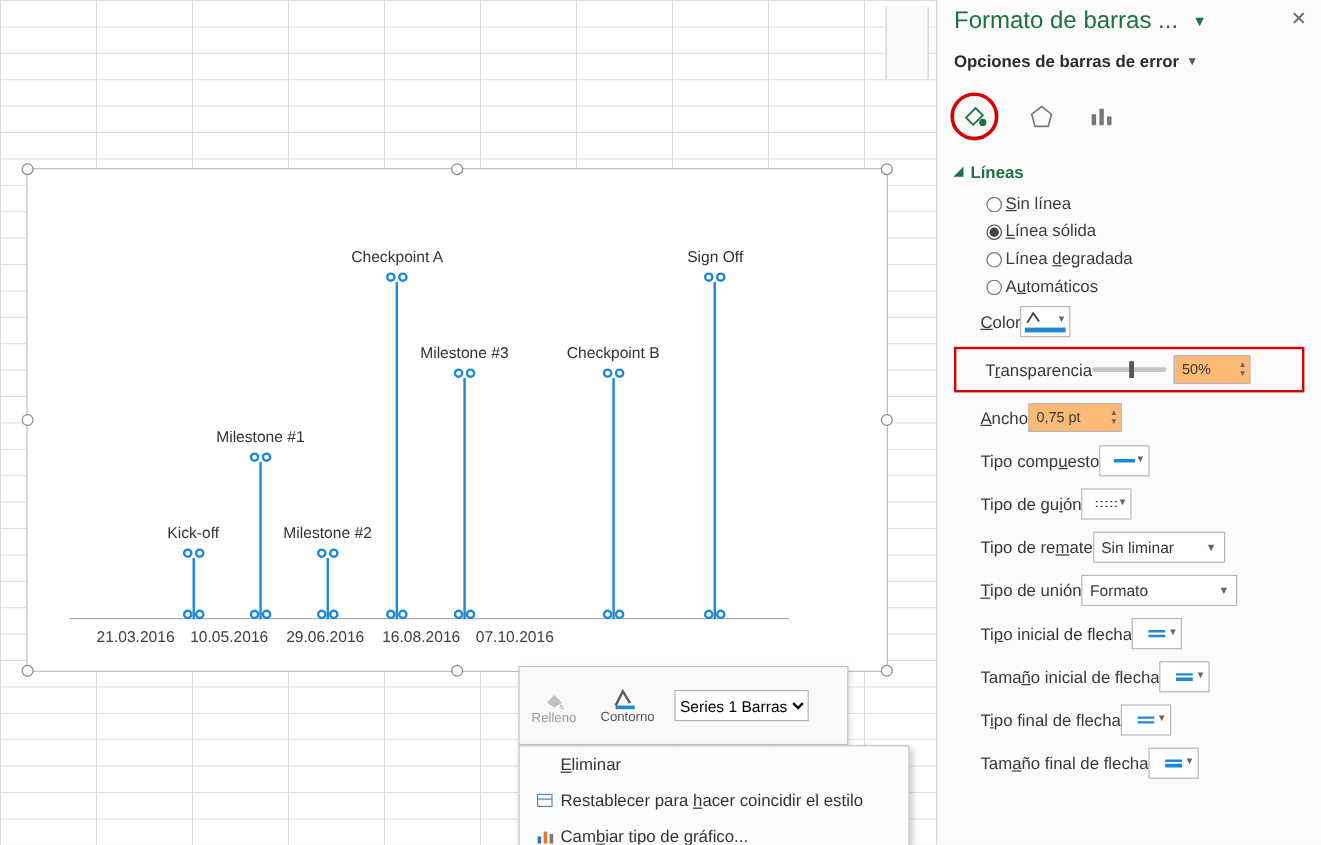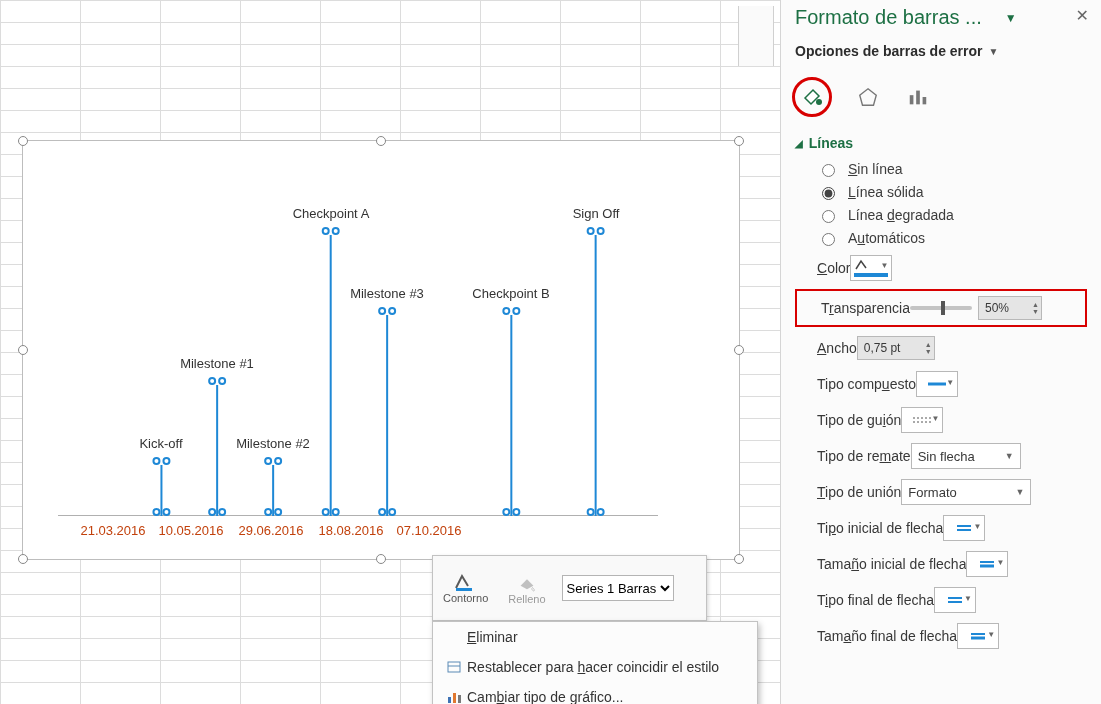--- a/index.html
+++ b/index.html
@@ -52,21 +52,21 @@
   .chart-area {
     position:absolute; left:35px; top:20px;
     width:650px; height:385px;
   }
   .axis {
     position:absolute; left:0; bottom:30px;
     width:600px; height:1px; background:#b0b0b0;
   }
   .tick-label {
     position:absolute; bottom:8px;
-    font-size:13px; color:#c2410c;
+    font-size:13px; color:#404040;
     transform:translateX(-50%);
     white-space:nowrap;
   }
   .datapoint {
     position:absolute;
     transform:translateX(-50%);
     display:flex; flex-direction:column; align-items:center;
   }
   .dp-label {
     font-size:13px; color:#333; white-space:nowrap;
@@ -137,21 +137,21 @@
   .format-pane {
     position:absolute;
     left:780px; top:0;
     width:321px; height:704px;
     background:#fbfbfb;
     border-left:1px solid #d5d5d5;
     padding:6px 14px 0 14px;
   }
   .fp-title {
     font-size:20px; color:#1d7044; font-weight:400;
-    display:flex; align-items:center; gap:23px;
+    display:flex; align-items:center; gap:12px;
   }
   .fp-close {
     position:absolute; right:12px; top:6px;
     font-size:16px; color:#666; cursor:pointer;
   }
   .fp-sub {
     margin-top:14px;
     font-size:14px; font-weight:600; color:#2c2c2c;
     display:flex; align-items:center; gap:6px;
   }
@@ -167,21 +167,21 @@
     width:40px;height:40px;display:flex;align-items:center;justify-content:center;
     margin-left:-6px;
   }
   .section-head {
     margin-top:18px;
     font-size:14px; font-weight:bold; color:#1d7044;
     display:flex;align-items:center;gap:6px;
   }
   .radios { margin:10px 0 4px 22px; }
   .radios label {
-    display:flex; align-items:center; gap:10px;
+    display:flex; align-items:center; 
     font-size:14px; color:#3c3c3c;
     margin:7px 0;
   }
   .radios input { accent-color:#444; }
   .prop-row {
     display:flex; align-items:center; 
     margin:6px 0;
     padding-left:22px;
     font-size:14px;
     min-height:30px;
@@ -193,21 +193,21 @@
   .color-swatch {
     width:42px;height:26px;border:1px solid #b8b8b8;background:#fff;
     display:flex;flex-direction:column;justify-content:flex-end;padding:3px;
     position:relative;
   }
   .color-swatch::after{
     content:"▼"; position:absolute; right:3px; top:5px; font-size:8px; color:#666;
   }
   .color-swatch .bar{height:4px;background:#1e88d6;}
   .spin {
-    width:64px;height:24px;border:1px solid #b8b8b8;background:#e5e5e5;
+    width:64px;height:24px;border:1px solid #b8b8b8;background:#fdba74;
     display:flex;align-items:center;justify-content:space-between;
     padding:0 2px 0 6px; font-size:12px;
   }
   .spin .arrows{display:flex;flex-direction:column;font-size:7px;line-height:7px;color:#666;}
   .combo {
     height:26px;border:1px solid #b8b8b8;background:#fff;
     display:flex;align-items:center;justify-content:space-between;
     padding:0 6px;font-size:13px;
   }
   .combo .caret{font-size:9px;color:#666;}
@@ -241,21 +241,21 @@
     <div class="sel-handle" style="right:-5px;top:calc(50% - 5px)"></div>
     <div class="sel-handle" style="left:-5px;bottom:-5px"></div>
     <div class="sel-handle" style="left:calc(50% - 5px);bottom:-5px"></div>
     <div class="sel-handle" style="right:-5px;bottom:-5px"></div>
 
     <div class="chart-area" id="chart-area">
       <div class="axis"></div>
     <div class="tick-label" style="left: 55px;">21.03.2016</div>
         <div class="tick-label" style="left: 133px;">10.05.2016</div>
         <div class="tick-label" style="left: 213px;">29.06.2016</div>
-        <div class="tick-label" style="left: 293px;">18.08.2016</div>
+        <div class="tick-label" style="left: 293px;">16.08.2016</div>
         <div class="tick-label" style="left: 371px;">07.10.2016</div>
         <div class="datapoint" style="left: 103px; bottom: 30px; height: 80px;">
           <div class="dp-label">Kick-off</div>
           <div class="dp-marker">
             <span></span>
             <span></span>
           </div>
           <div class="dp-bar" style="flex:1"></div>
           <div class="dp-base">
             <span></span>
@@ -332,33 +332,33 @@
           <div class="dp-base">
             <span></span>
             <span></span>
           </div>
         </div>
       </div>
   </div>
 </div>
 
 <div class="mini-toolbar">
+  <div class="tool">
+    <svg width="22" height="22" viewBox="0 0 24 24">
+        <path fill="#c0c0c0" d="M5 16l7-7 7 7-7 4z"></path>
+        <path stroke="#c0c0c0" fill="none" d="M18 18c1 1 2 2 2 3s-1 1-2 0-1-2 0-3z"></path>
+      </svg>
+    <span>Relleno</span>
+  </div>
   <div class="tool" style="color:#555">
     <svg width="24" height="20" viewBox="0 0 24 20">
         <path fill="none" stroke="#5a5a5a" stroke-width="2" d="M2 16L8 4l6 10"></path>
         <rect x="2" y="16" width="16" height="3" fill="#1e88d6"></rect>
       </svg>
     <span>Contorno</span>
-  </div>
-  <div class="tool">
-    <svg width="22" height="22" viewBox="0 0 24 24">
-        <path fill="#c0c0c0" d="M5 16l7-7 7 7-7 4z"></path>
-        <path stroke="#c0c0c0" fill="none" d="M18 18c1 1 2 2 2 3s-1 1-2 0-1-2 0-3z"></path>
-      </svg>
-    <span>Relleno</span>
   </div>
   <select title="Series 1 Barras">
     <option>Series 1 Barras</option>
   </select>
 </div>
 
 <div class="context-menu">
   <div class="mi">
     <span class="icon-slot"></span>
     <span><u>E</u><span>liminar</span></span>
@@ -507,21 +507,21 @@
             <line x1="0" y1="6" x2="18" y2="6" stroke="#555" stroke-dasharray="2 2"></line>
           </svg>
     </div>
       </div>
   </div>
 
   <div class="prop-row">
     <span class="lbl">Tipo de re<u>m</u>ate</span>
     <div class="ctrl">
         <div class="combo" style="width:110px">
-      <span>Sin flecha</span>
+      <span>Sin liminar</span>
           <span class="caret">▼</span>
     </div>
       </div>
   </div>
 
   <div class="prop-row">
     <span class="lbl"><u>T</u>ipo de unión</span>
     <div class="ctrl">
         <div class="combo" style="width:130px">
       <span>Formato</span>

